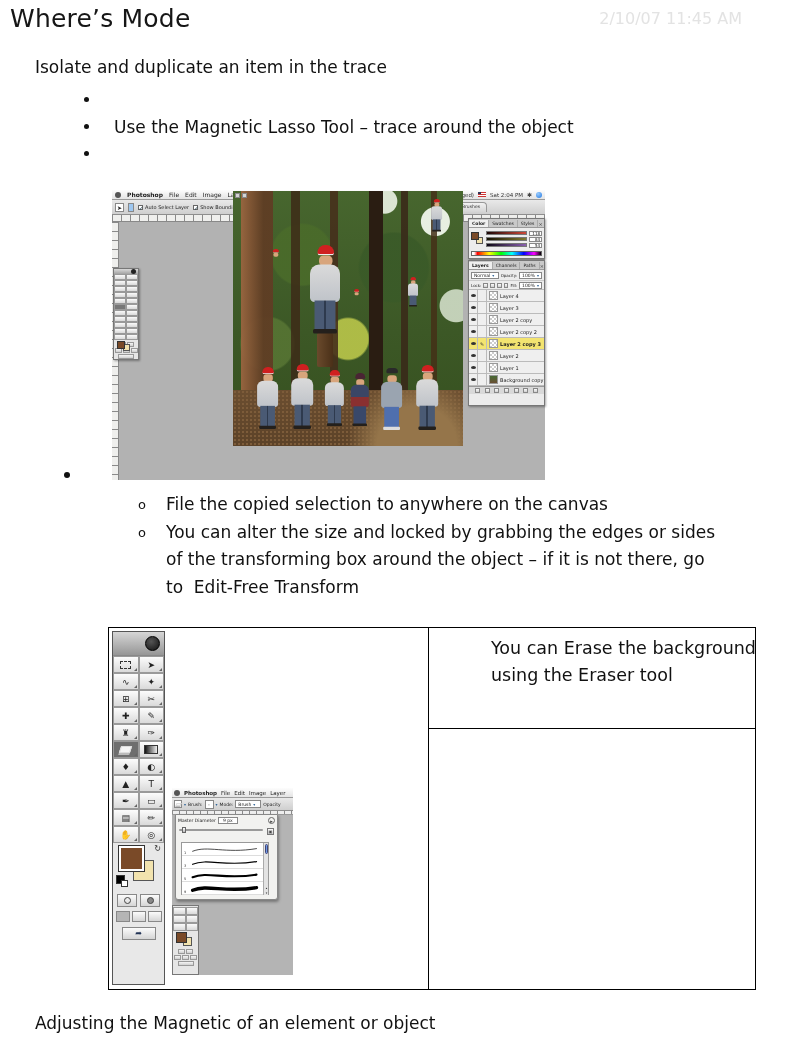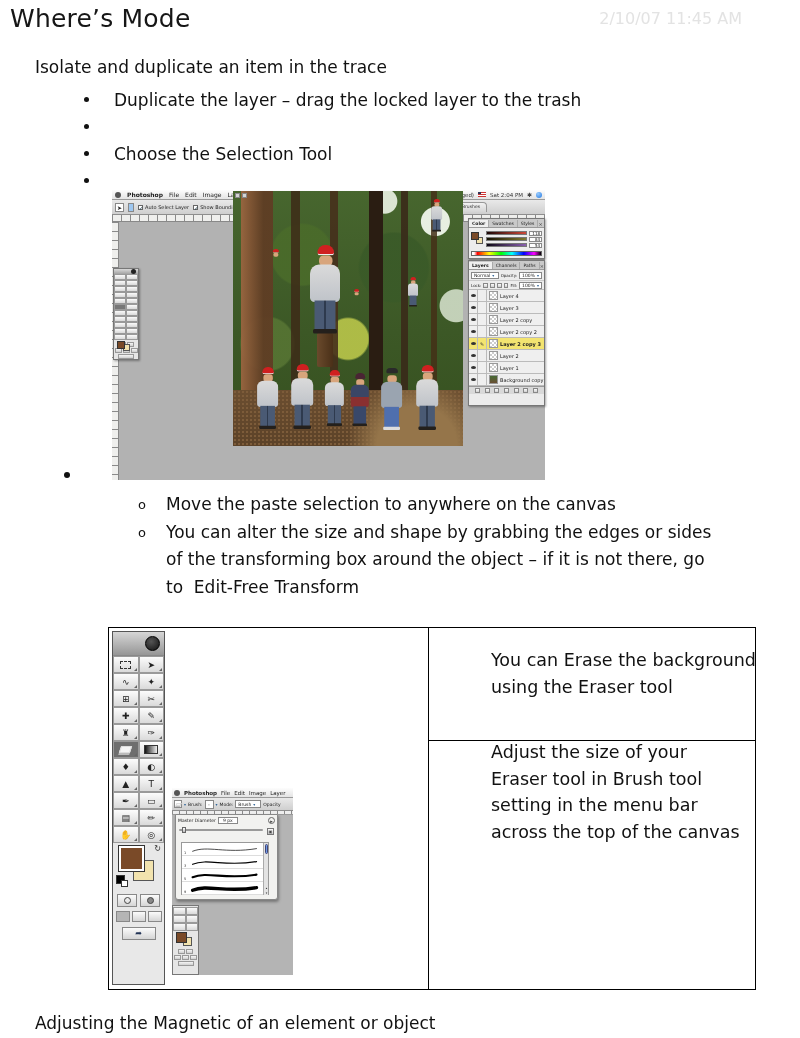--- a/index.html
+++ b/index.html
@@ -123,21 +123,21 @@
   .eyebox i{width:5px;height:3px;background:#333;border-radius:50%;display:block}
   .linkbox{width:9px;height:12px;border-right:0.5px solid #bbb;font-size:5px;text-align:center;line-height:12px;color:#333}
   .thumb{width:9px;height:9px;margin:0 2px;border:0.5px solid #999;background-color:#fff;background-image:linear-gradient(45deg,#ccc 25%,transparent 25% 75%,#ccc 75%),linear-gradient(45deg,#ccc 25%,transparent 25% 75%,#ccc 75%);background-size:4px 4px;background-position:0 0,2px 2px}
   .thumb.photo-thumb{background:linear-gradient(#476b35,#6b4f33)}
   .lp-foot{height:8px;background:#d9d9d9;border-top:1px solid #999;display:flex;align-items:center;justify-content:space-around;padding:0 4px}
   .lp-foot i{width:5px;height:5px;background:linear-gradient(#fbfbfb,#cfcfcf);border:0.5px solid #888;display:block}
 
   
   .info-table{position:absolute;left:108px;top:627px;width:648px;height:363px;border:1px solid #000}
   .cell-left{position:absolute;left:0;top:0;width:320px;height:361px;border-right:1px solid #000}
-  .cell-right-top{position:absolute;left:320px;top:12px;width:327px;height:101px;border-bottom:1px solid #000;padding:7px 0 0 62px;font-size:17.5px;line-height:26.5px}
+  .cell-right-top{position:absolute;left:320px;top:0;width:327px;height:101px;border-bottom:1px solid #000;padding:7px 0 0 62px;font-size:17.5px;line-height:26.5px}
   .cell-right-bottom{position:absolute;left:320px;top:102px;width:327px;height:259px;padding:9px 10px 0 62px;font-size:17.5px;line-height:26.5px}
 
   
   .tbx-big{position:absolute;left:3px;top:3px;width:53px;height:354px;background:#e8e8e8;border:1px solid #555;display:flex;flex-direction:column}
   .tbx-big .logo{height:24px;background:linear-gradient(#d6d6d6,#969696);display:flex;align-items:center;justify-content:flex-end;padding-right:4px;border-bottom:1px solid #888}
   .tbx-big .logo i{width:15px;height:15px;border-radius:50%;background:radial-gradient(circle at 40% 35%,#555,#111);display:block;border:1px solid #000}
   .grid-big{display:grid;grid-template-columns:1fr 1fr}
   .grid-big .c{height:17px;background:linear-gradient(#fcfcfc,#dadada);border:1px solid #9a9a9a;display:flex;align-items:center;justify-content:center;font-size:9px;color:#222;position:relative}
   .grid-big .c::after{content:"";position:absolute;right:1px;bottom:1px;border-left:3px solid transparent;border-bottom:3px solid #666}
   .grid-big .c.sel{background:#6e6e6e;color:#f2f2f2}
@@ -190,28 +190,24 @@
 </style>
 </head>
 <body>
 
 <div class="page-title">Where’s Mode</div>
 <div class="timestamp">2/10/07 11:45 AM</div>
 <div class="intro">Isolate and duplicate an item in the trace</div>
 <ul class="bullets" id="bullets">
     <li>
       <span class="dot"></span>
-      <span>Duplicate the layer – drag the locked layer to the trash</span>
     </li>
     <li>
       <span class="dot"></span>
-    </li>
-    <li>
-      <span class="dot"></span>
-      <span>Choose the Selection Tool</span>
+      <span>Use the Magnetic Lasso Tool – trace around the object</span>
     </li>
     <li>
       <span class="dot"></span>
     </li>
   </ul>
 
 <div class="shot1">
   <div class="menubar">
     <span class="apple"></span>
     <span id="menu1" style="display:flex;gap:6px">
@@ -525,25 +521,25 @@
         <i></i>
         <i></i>
       </div>
   </div>
 </div>
 
 <div class="lone-bullet"></div>
 <ul class="subs" id="subBullets">
     <li>
       <span class="o">o</span>
-      <span class="sub-text">Move the paste selection to anywhere on the canvas</span>
+      <span class="sub-text">File the copied selection to anywhere on the canvas</span>
     </li>
     <li>
       <span class="o">o</span>
-      <span class="sub-text">You can alter the size and shape by grabbing the edges or sides of the transforming box around the object – if it is not there, go to  Edit-Free Transform</span>
+      <span class="sub-text">You can alter the size and locked by grabbing the edges or sides of the transforming box around the object – if it is not there, go to  Edit-Free Transform</span>
     </li>
   </ul>
 
 <div class="info-table">
   <div class="cell-left">
 
     <div class="tbx-big">
       <div class="logo">
           <i></i>
         </div>
@@ -736,16 +732,15 @@
             <i></i>
           </div>
         <div class="brow">
             <i class="wide"></i>
           </div>
       </div>
     </div>
   </div>
 
   <div class="cell-right-top">You can Erase the background using the Eraser tool</div>
-  <div class="cell-right-bottom">Adjust the size of your Eraser tool in Brush tool setting in the menu bar across the top of the canvas</div>
 </div>
 
 <div class="footer-line">Adjusting the Magnetic of an element or object</div>
 
 </body></html>

